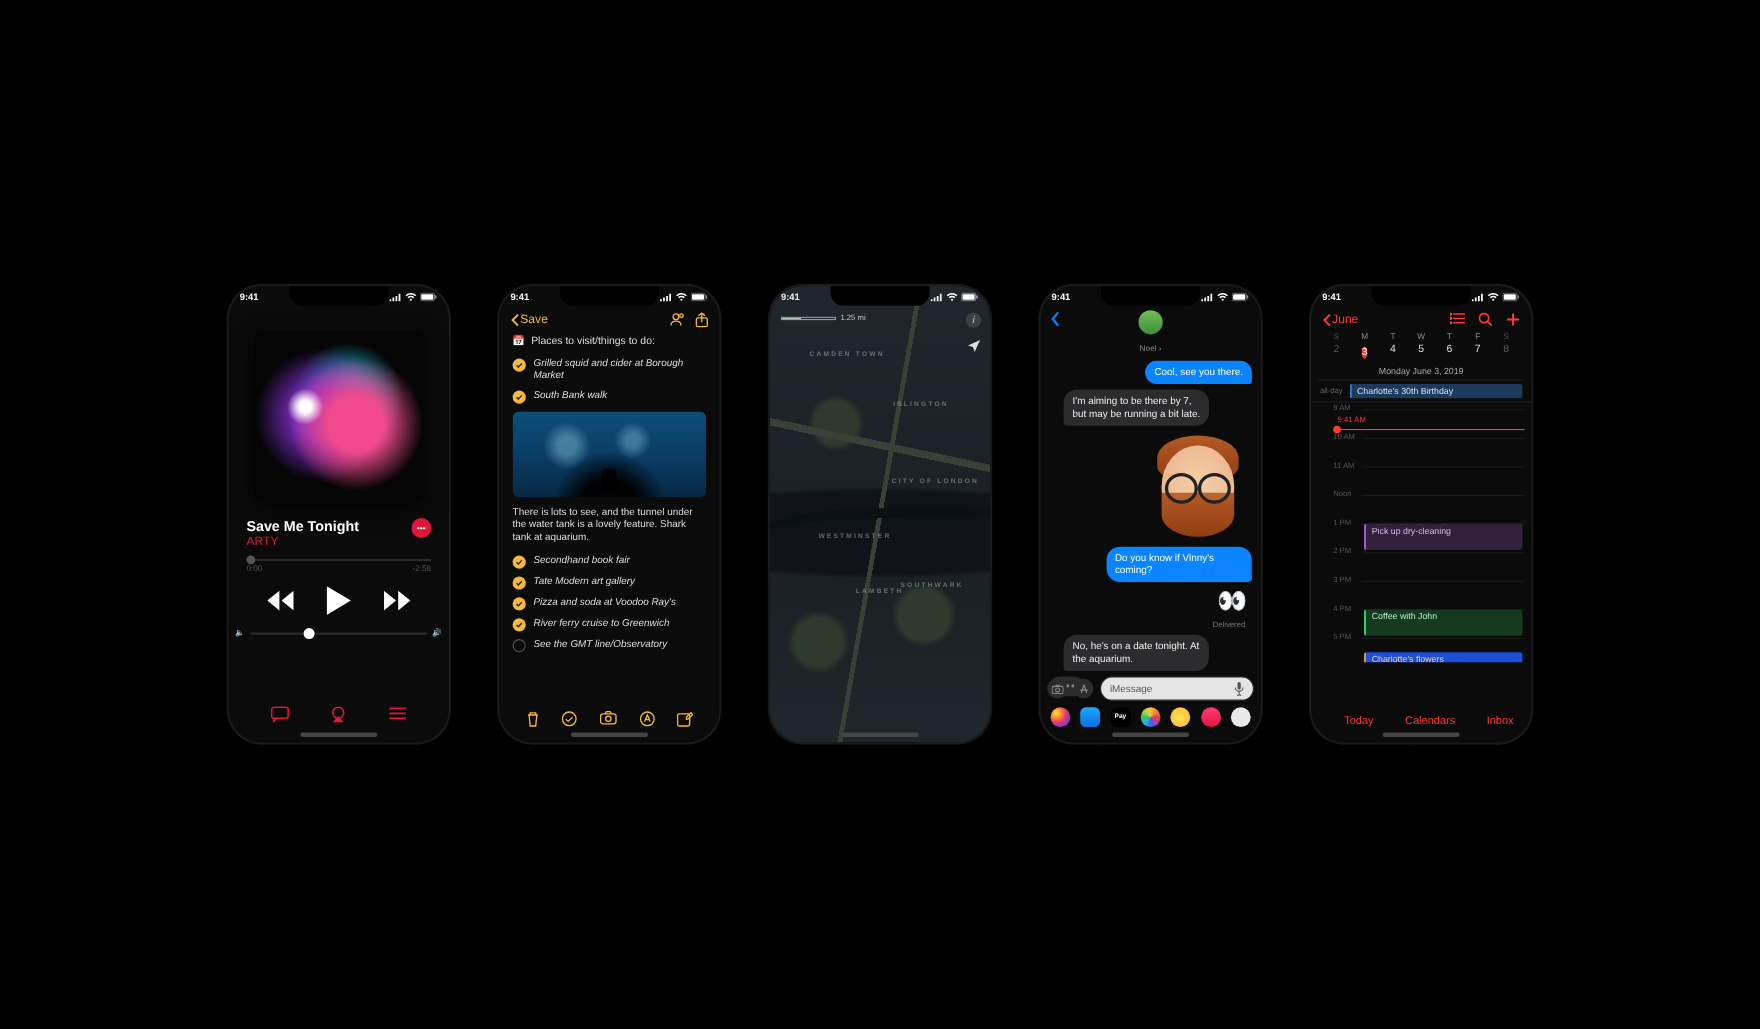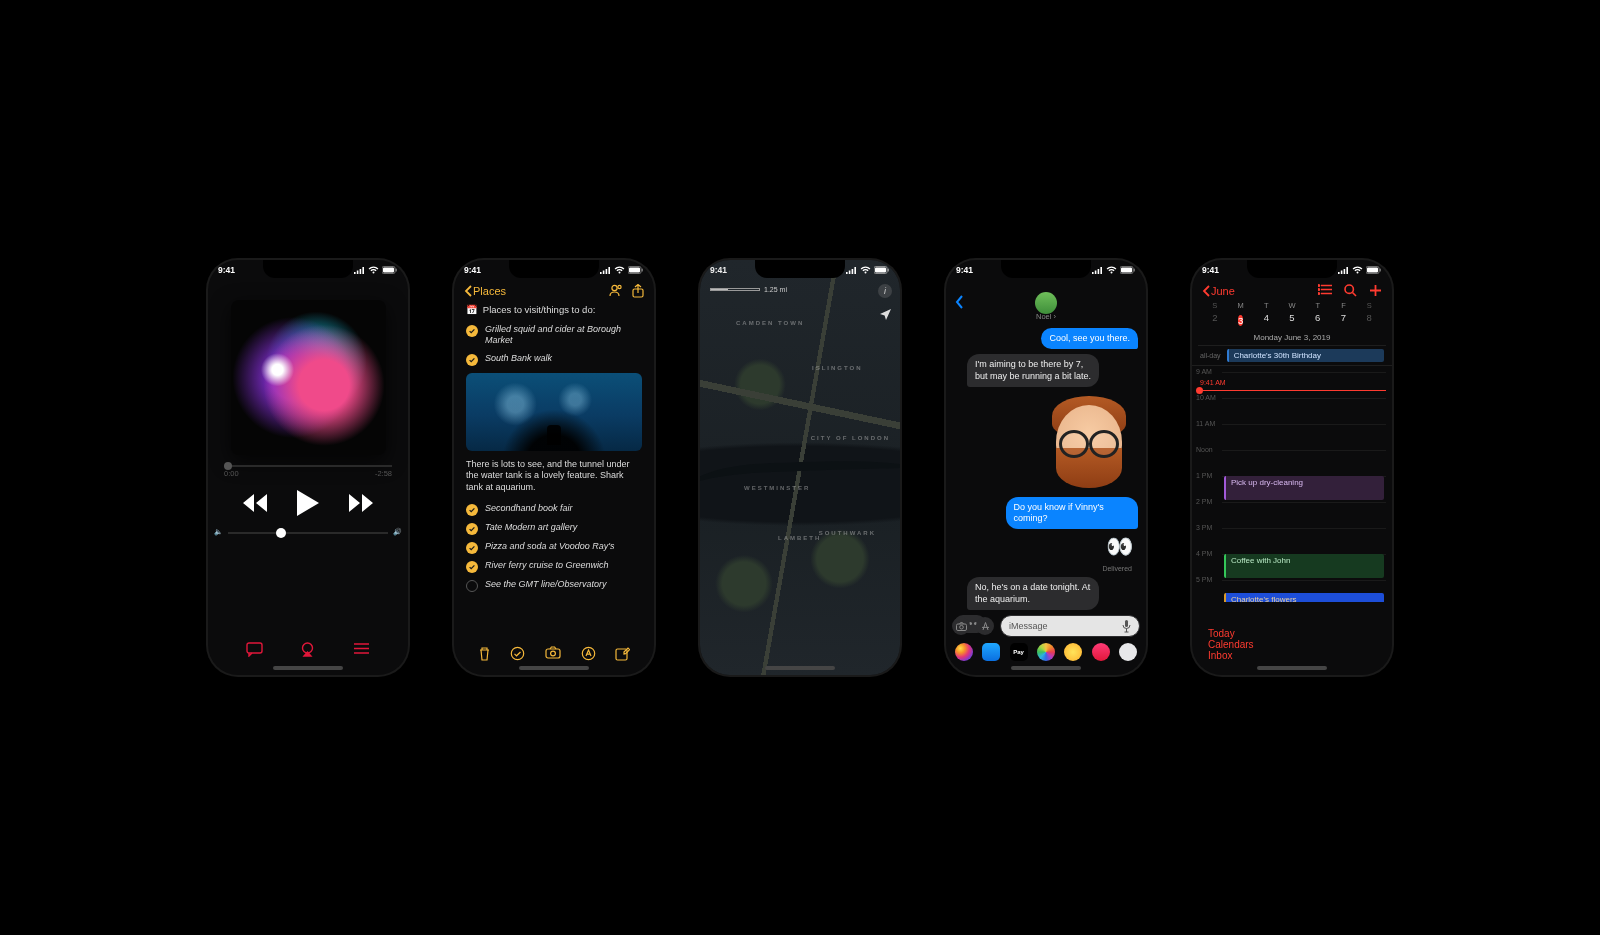--- a/index.html
+++ b/index.html
@@ -112,21 +112,21 @@
     border-radius: 60% 80% 40% 70% / 90% 40% 120% 50%;
     transform: translateY(-6px) rotate(-2deg);
   }
   .map-scale { position:absolute; top:26px; left:10px; font-size:7px; color:#ccc; display:flex; align-items:center; gap:4px; }
   .map-scale .bar { width:50px; height:3px; background:linear-gradient(90deg,#bbb 36%, transparent 36%); border:0.5px solid #999; }
   .map-info { position:absolute; top:24px; right:8px; width:14px;height:14px;border-radius:50%;background:rgba(130,130,130,.3);color:#ccc;font-size:9px;display:flex;align-items:center;justify-content:center;font-style:italic;}
   .map-loc { position:absolute; top:48px; right:8px; color:#ccc; }
   .map-label { position:absolute; font-size:6px; letter-spacing:2px; color:rgba(200,200,200,.45); font-weight:600; text-align:center; }
 
   
-  .msg-nav { display:flex; align-items:center; justify-content:center; position:relative; height:42px; }
+  .msg-nav { display:flex; align-items:flex-start; justify-content:center; position:relative; height:42px; }
   .msg-nav .back { position:absolute; left:8px; color:#0a84ff; font-size:15px; }
   .msg-nav .av { width:22px;height:22px;border-radius:50%;background:linear-gradient(#6fbf5a,#3e8e3a); }
   .msg-name { position:absolute; top:30px; font-size:7.5px; color:#888; left:50%; transform:translateX(-50%); }
   .thread { padding: 4px 8px 0; display:flex; flex-direction:column; gap:5px; }
   .bubble { max-width: 72%; padding:5px 8px; border-radius:12px; font-size:9px; line-height:1.25; }
   .sent { align-self:flex-end; background:#0a84ff; color:#fff; border-bottom-right-radius:3px; }
   .recv { align-self:flex-start; background:#2c2c2e; color:#eee; border-bottom-left-radius:3px;margin-left:13px; }
   .memoji {
     align-self:flex-end; width:86px; height:96px; margin:2px 6px; position:relative;
   }
@@ -150,27 +150,27 @@
   .cal-nav { display:flex; align-items:center; justify-content:space-between; padding:2px 10px 4px; font-size:11px; color:#ff3b30;}
   .cal-nav .back{display:flex;align-items:center;gap:1px;}
   .cal-nav .ract{display:flex;gap:12px;}
   .cal-dow { display:grid; grid-template-columns:repeat(7,1fr); padding:0 10px; font-size:7.5px; color:#888; text-align:center; }
   .cal-days { display:grid; grid-template-columns:repeat(7,1fr); padding:2px 10px 4px; font-size:9.5px; color:#ddd; text-align:center; }
   .cal-days .sel{ background:#ff3b30; border-radius:50%; width:17px;height:17px;line-height:17px;margin:0 auto; color:#fff;}
   .cal-date { text-align:center; font-size:8px; color:#aaa; padding-bottom:3px; border-bottom:1px solid #1e1e1e; margin:0 6px;}
   .cal-allday{display:flex;gap:6px;align-items:center;padding:3px 8px;border-bottom:1px solid #1e1e1e;}
   .cal-allday .lbl{font-size:7px;color:#666;}
   .cal-allday .ev{flex:1;font-size:8px;background:#1c3a5a;border-left:2px solid #2f7bd3;border-radius:2px;padding:2px 5px;color:#cfe3ff;}
-  .cal-grid{position:relative;height:236px;margin:0 0 0 0;overflow:hidden;}
+  .cal-grid{position:relative;height:236px;margin:0 0 0 16px;overflow:hidden;}
   .cal-hr{position:absolute;left:30px;right:6px;border-top:1px solid #1a1a1a;font-size:7px;color:#555;}
   .cal-hr span{position:absolute;left:-26px;top:-5px;}
   .cal-ev{position:absolute;left:32px;right:8px;border-radius:2px;font-size:8px;padding:2px 5px;}
   .cal-now{position:absolute;left:6px;right:6px;border-top:1.5px solid #ff3b30;}
   .cal-now::before{content:"";position:absolute;left:-2px;top:-4px;width:7px;height:7px;border-radius:50%;background:#ff3b30;}
-  .cal-bot{position:absolute;bottom:14px;left:0;right:0;display:flex;justify-content:space-between;padding:0 16px;font-size:10px;color:#ff3b30;flex-direction:column;}
+  .cal-bot{position:absolute;bottom:14px;left:14px;right:0;display:flex;justify-content:space-between;padding:0 16px;font-size:10px;color:#ff3b30;}
 
   .wknd{color:#555;}
 </style>
 </head>
 <body>
 
 <div class="stage">
 
   <div class="phone">
     <div class="notch"></div>
@@ -185,20 +185,27 @@
           </svg>
         <svg width="16" height="8">
             <rect x="0" y="0.5" width="13" height="7" rx="1.5" fill="none" stroke="#888" stroke-width="0.8"></rect>
             <rect x="1" y="1.5" width="11" height="5" rx="1" fill="#fff"></rect>
             <rect x="13.5" y="2.5" width="1.3" height="3" rx="0.6" fill="#888"></rect>
           </svg>
       </span>
     </div>
     <div class="content">
       <div class="m-album"></div>
+      <div class="m-titlebar">
+        <div>
+          <div class="m-title">Save Me Tonight</div>
+          <div class="m-artist">ARTY</div>
+        </div>
+        <div class="m-more">•••</div>
+      </div>
       <div class="m-scrub">
           <div class="dot"></div>
         </div>
       <div class="m-times">
         <span>0:00</span>
         <span>-2:58</span>
       </div>
       <div class="m-ctrls">
         <svg width="24" height="18">
             <path d="M11 0v18L0 9zM24 0v18L13 9z"></path>
@@ -249,21 +256,21 @@
             <rect x="13.5" y="2.5" width="1.3" height="3" rx="0.6" fill="#888"></rect>
           </svg>
       </span>
     </div>
     <div class="content">
       <div class="n-nav">
         <div class="back">
           <svg width="8" height="12">
               <path d="M7 1L2 6l5 5" fill="none" stroke="#f6b93b" stroke-width="1.8"></path>
             </svg>
-          <span>Places</span>
+          <span>Save</span>
         </div>
         <div class="ractions">
           <svg width="15" height="13" fill="none" stroke="#f6b93b" stroke-width="1.2">
               <circle cx="7.5" cy="4" r="2.6"></circle>
               <path d="M3 12c0-2.5 2-4 4.5-4s4.5 1.5 4.5 4"></path>
               <circle cx="12.5" cy="3" r="1.6"></circle>
             </svg>
           <svg width="12" height="14" fill="none" stroke="#f6b93b" stroke-width="1.2">
               <path d="M6 9V1M3 3l3-2.5L9 3"></path>
               <rect x="1" y="5" width="10" height="8" rx="1.5"></rect>

